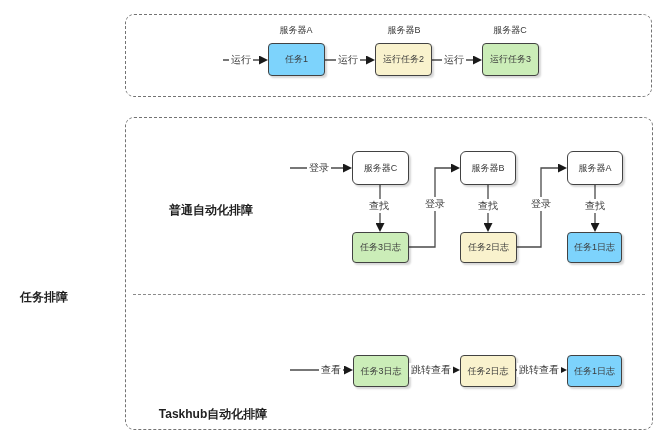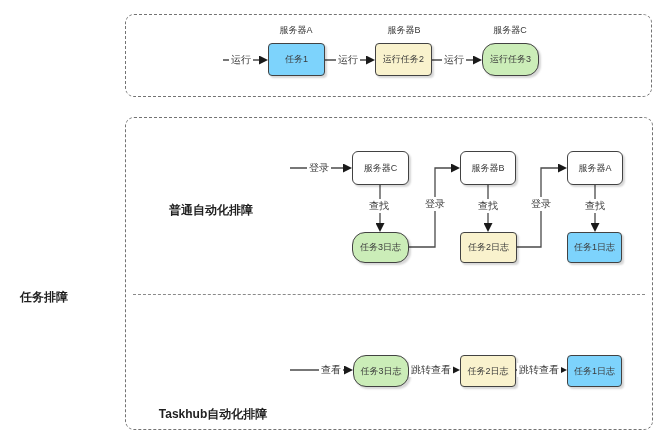--- a/index.html
+++ b/index.html
@@ -56,25 +56,25 @@
     display:flex; align-items:center; justify-content:center;
     border:1px solid #424242;
     border-radius:4px;
     font-size:9px; color:#3a3a3a;
     box-shadow:2px 2px 2px rgba(0,0,0,0.16);
     white-space:nowrap;
     z-index:2;
   }
   .node.pink   { background:#7dd3fc; }
   .node.yellow { background:#f9f2cd; }
-  .node.green  { background:#cbedb8;border-radius:13px; }
+  .node.green  { background:#cbedb8; }
   .node.white  { background:#ffffff; border-radius:6px; }
 
   #n-task1 { left:268px; top:43px; width:57px; height:33px; }
-  #n-task2 { left:375px; top:43px; width:57px; height:33px;font-family:Liberation Mono, monospace; }
+  #n-task2 { left:375px; top:43px; width:57px; height:33px; }
   #n-task3 { left:482px; top:43px; width:57px; height:33px; }
 
   #srv-c { left:352px; top:151px; width:57px; height:34px; }
   #srv-b { left:460px; top:151px; width:56px; height:34px; }
   #srv-a { left:567px; top:151px; width:56px; height:34px; }
 
   #log3-m { left:352px; top:232px; width:57px; height:31px; }
   #log2-m { left:460px; top:232px; width:57px; height:31px; }
   #log1-m { left:567px; top:232px; width:55px; height:31px; }
 

